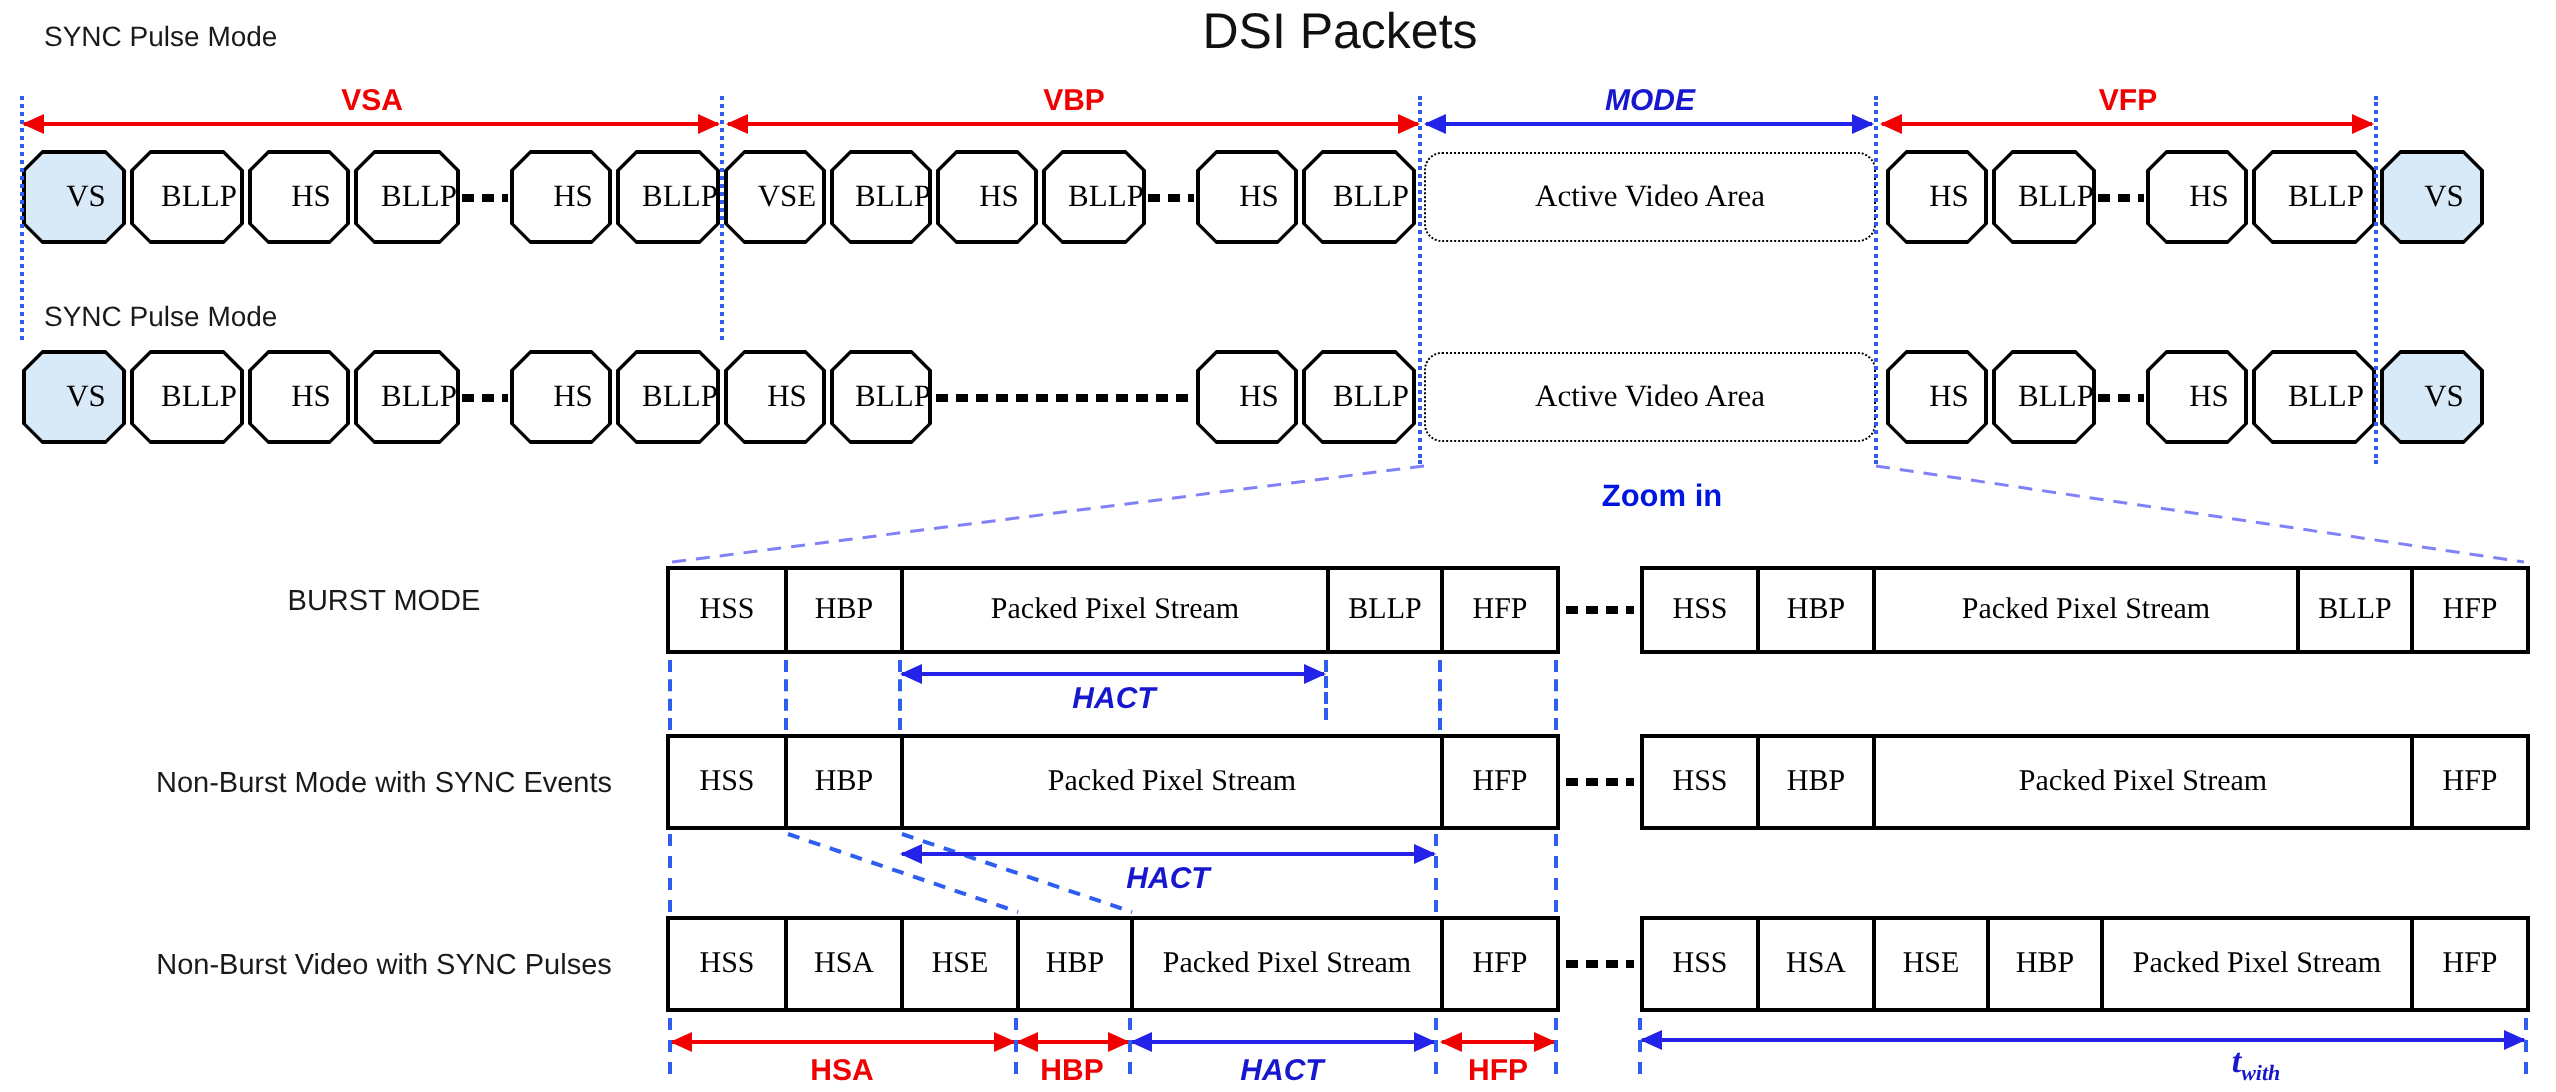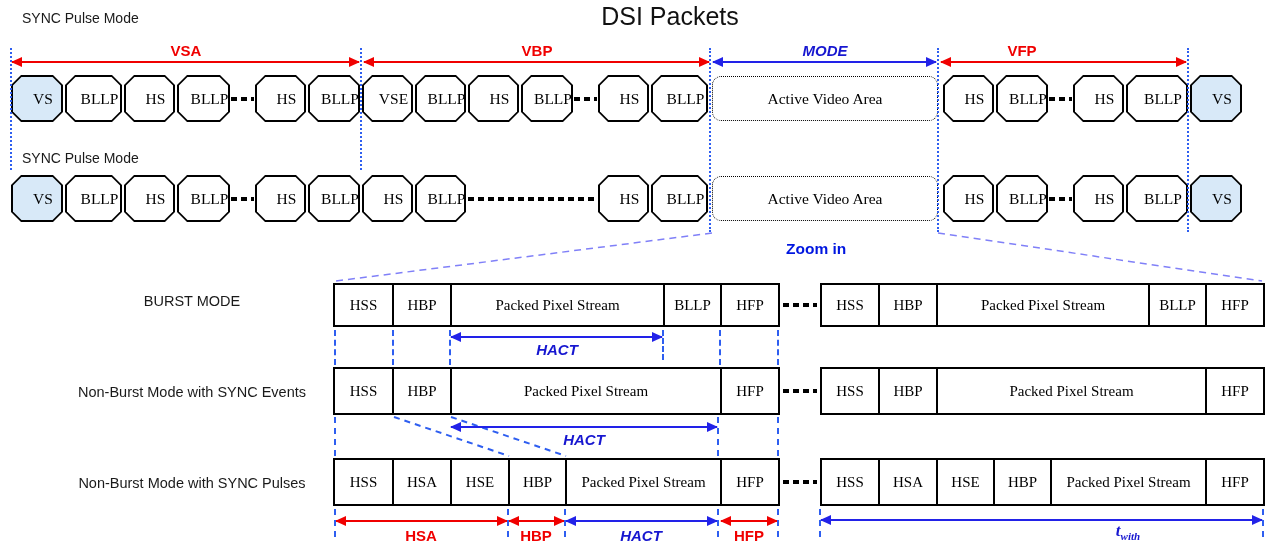--- a/index.html
+++ b/index.html
@@ -3,21 +3,21 @@
 <meta charset="utf-8">
 <style>
   html,body{margin:0;padding:0;background:#fff;}
   #canvas{position:relative;width:1278px;height:546px;background:#fff;
           font-family:"Liberation Sans",sans-serif;overflow:hidden;}
   #title{position:absolute;left:575px;top:2px;width:190px;text-align:center;
          font-size:25px;color:#111;}
   .toplabel{position:absolute;font-size:14px;color:#1a1a1a;}
   .rowlabel{position:absolute;left:57px;width:270px;text-align:center;
             font-size:14.5px;color:#1a1a1a;}
-  #zoomin{position:absolute;left:786px;top:240px;width:90px;text-align:left;
+  #zoomin{position:absolute;left:786px;top:240px;width:90px;text-align:center;
           font-size:15.5px;font-weight:600;color:#0016e0;}
   
   .oct{position:absolute;background:#000;
        clip-path:polygon(10px 0,calc(100% - 10px) 0,100% 10px,100% calc(100% - 10px),
                  calc(100% - 10px) 100%,10px 100%,0 calc(100% - 10px),0 10px);}
   .oct-in{position:absolute;inset:1.7px;background:#fff;display:flex;align-items:center;
           justify-content:center;font-family:"Liberation Serif",serif;font-size:15.5px;color:#000;
           clip-path:polygon(9px 0,calc(100% - 9px) 0,100% 9px,100% calc(100% - 9px),
                     calc(100% - 9px) 100%,9px 100%,0 calc(100% - 9px),0 9px);padding-left:12px;}
   .vsfill{background:#d8e9f8;}
@@ -53,21 +53,21 @@
 </head>
 <body>
 
 <div id="canvas">
   <div id="title">DSI Packets</div>
   <div class="toplabel" style="left:22px;top:10px">SYNC Pulse Mode</div>
   <div class="toplabel" style="left:22px;top:150px">SYNC Pulse Mode</div>
   <div id="zoomin">Zoom in</div>
   <div class="rowlabel" style="top:293px">BURST MODE</div>
   <div class="rowlabel" style="top:384px">Non-Burst Mode with SYNC Events</div>
-  <div class="rowlabel" style="top:475px">Non-Burst Mode with SYNC Pulses</div>
+  <div class="rowlabel" style="top:475px">Non-Burst Video with SYNC Pulses</div>
 
   <svg id="overlay" width="1278" height="546">
     <line x1="712" y1="233" x2="336" y2="281" stroke="#8080f8" stroke-width="1.5" stroke-dasharray="7,5"></line>
     <line x1="938" y1="233" x2="1262" y2="281" stroke="#8080f8" stroke-width="1.5" stroke-dasharray="7,5"></line>
     <line x1="394" y1="417" x2="509" y2="456" stroke="#2e5ef0" stroke-width="2" stroke-dasharray="6,5"></line>
     <line x1="451" y1="417" x2="566" y2="456" stroke="#2e5ef0" stroke-width="2" stroke-dasharray="6,5"></line>
   </svg>
 <div class="oct" style="left: 11px; top: 75px; width: 52px; height: 47px;">
       <div class="oct-in vsfill">VS</div>
     </div>
@@ -221,21 +221,21 @@
       <div class="aline"></div>
       <div class="ahead l"></div>
       <div class="ahead r"></div>
     </div>
     <div class="alabel blue italic" style="left: 770px; top: 42px; width: 110px;">MODE</div>
     <div class="arrow red" style="left: 940px; top: 57px; width: 247px; height: 10px;">
       <div class="aline"></div>
       <div class="ahead l"></div>
       <div class="ahead r"></div>
     </div>
-    <div class="alabel red" style="left: 967px; top: 42px; width: 110px;">VFP</div>
+    <div class="alabel red" style="left: 1009px; top: 42px; width: 110px;">VFP</div>
     <div class="arrow blue" style="left: 450px; top: 332px; width: 213px; height: 10px;">
       <div class="aline"></div>
       <div class="ahead l"></div>
       <div class="ahead r"></div>
     </div>
     <div class="alabel blue italic" style="left: 502px; top: 341px; width: 110px;">HACT</div>
     <div class="arrow blue" style="left: 450px; top: 422px; width: 268px; height: 10px;">
       <div class="aline"></div>
       <div class="ahead l"></div>
       <div class="ahead r"></div>

